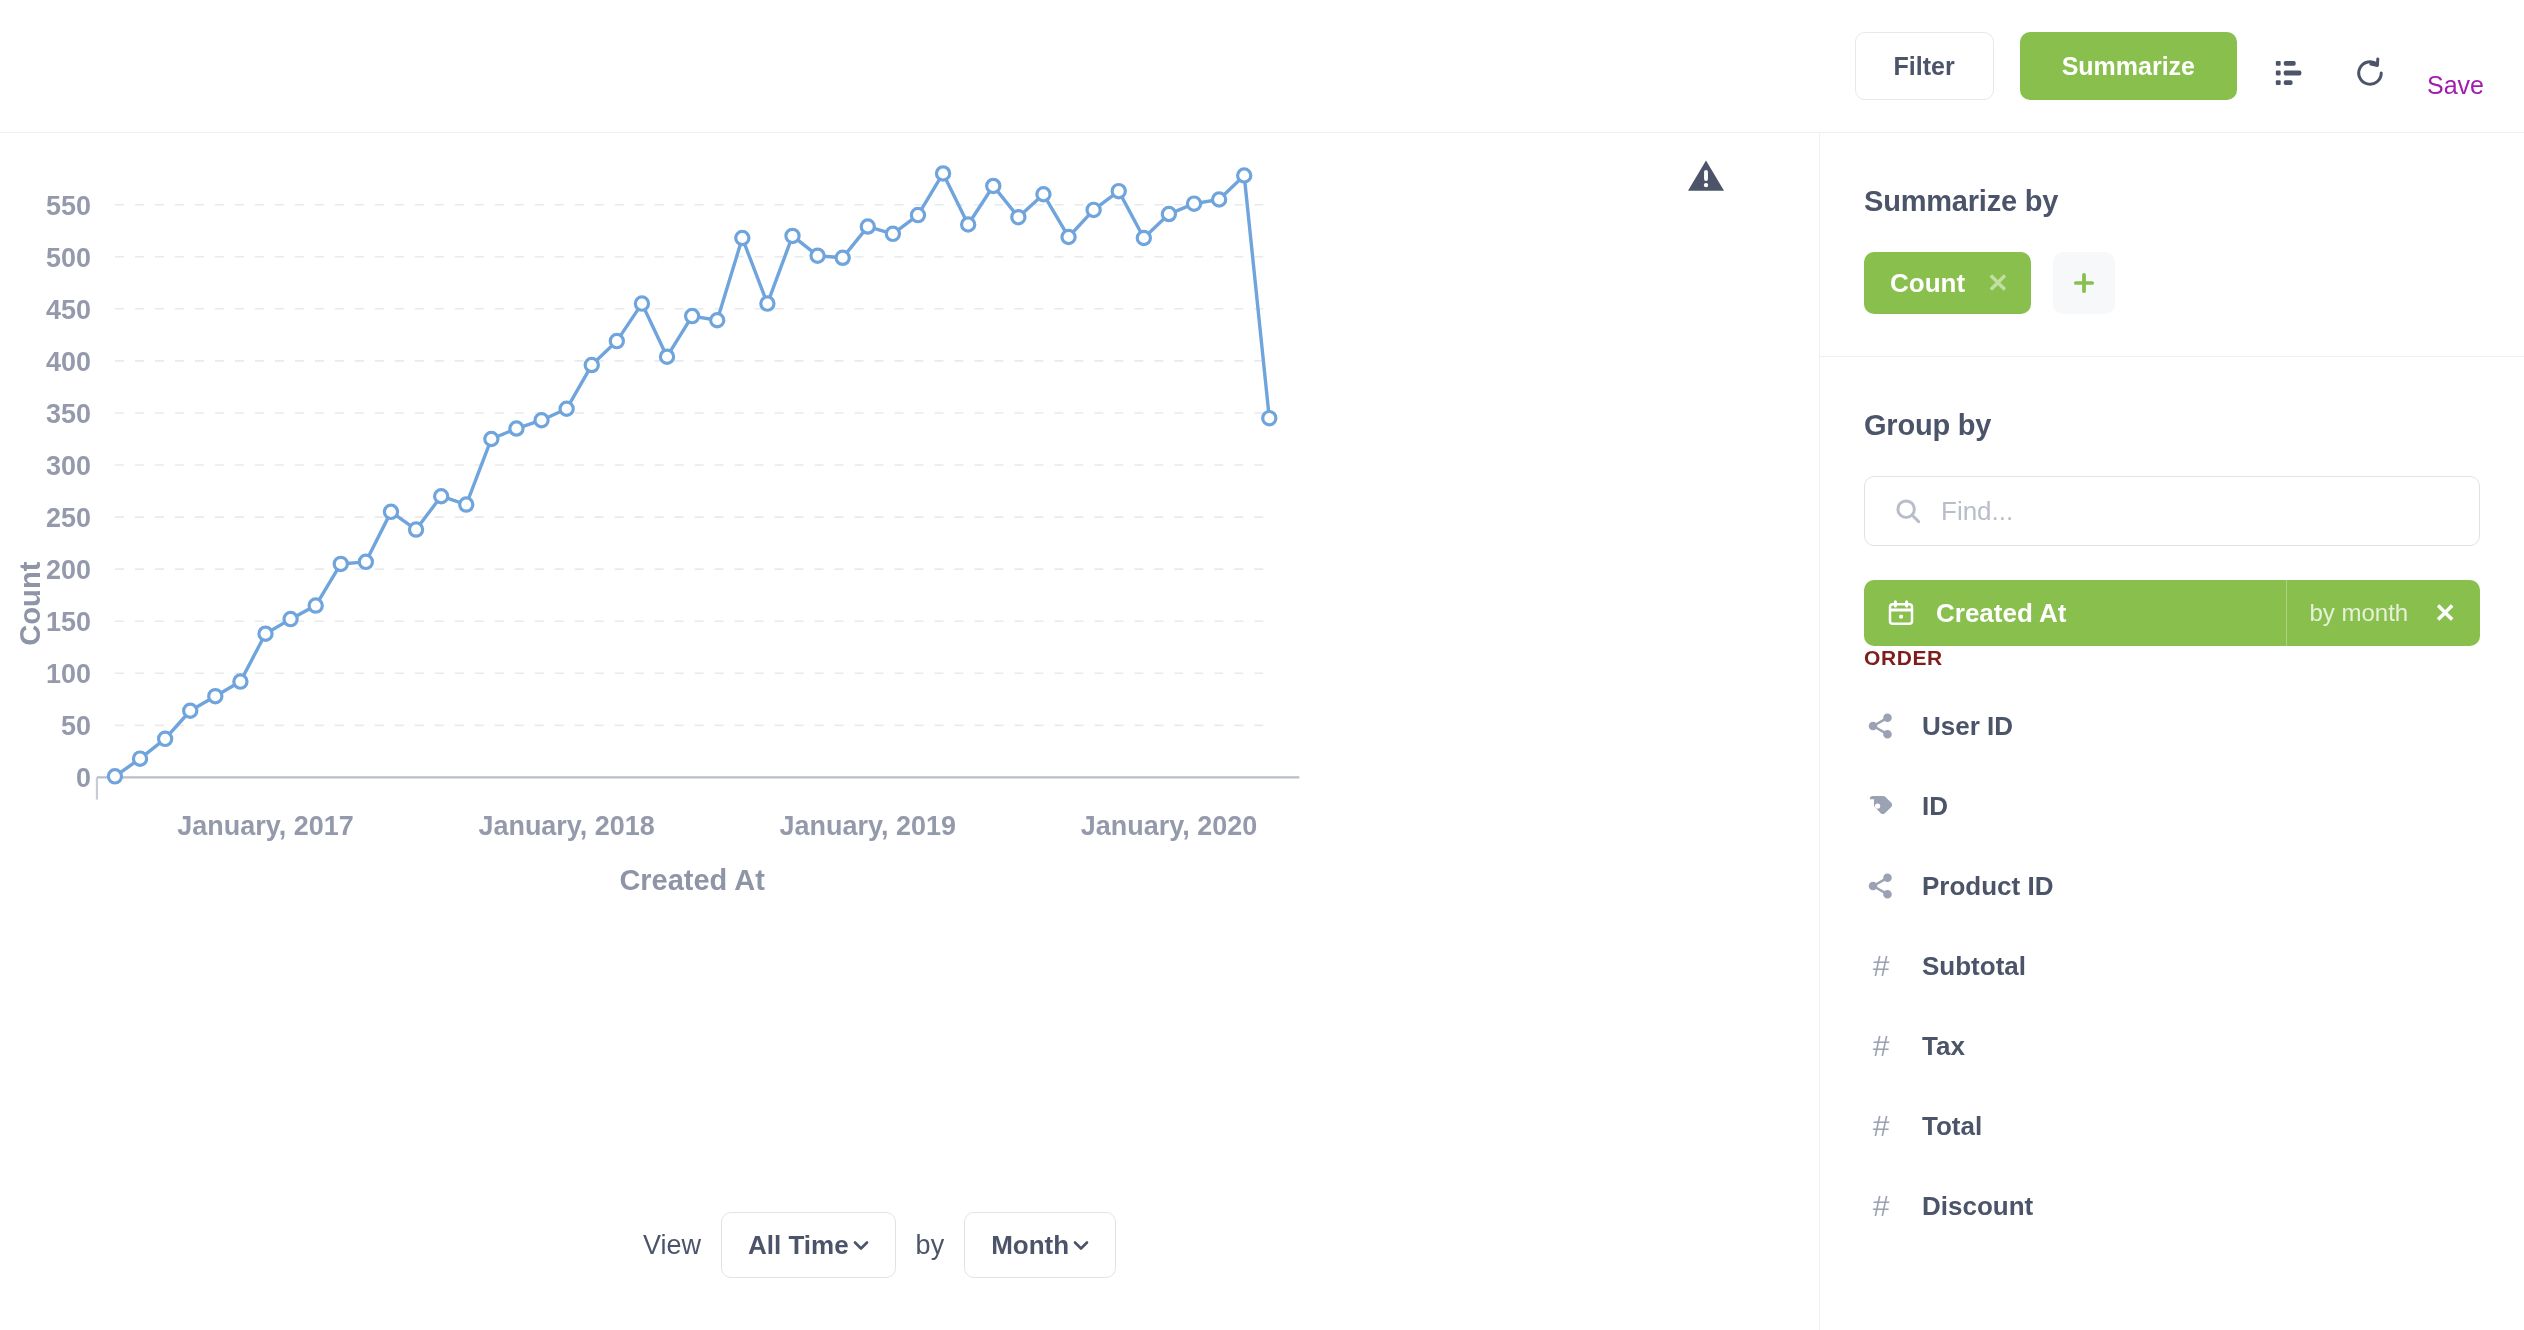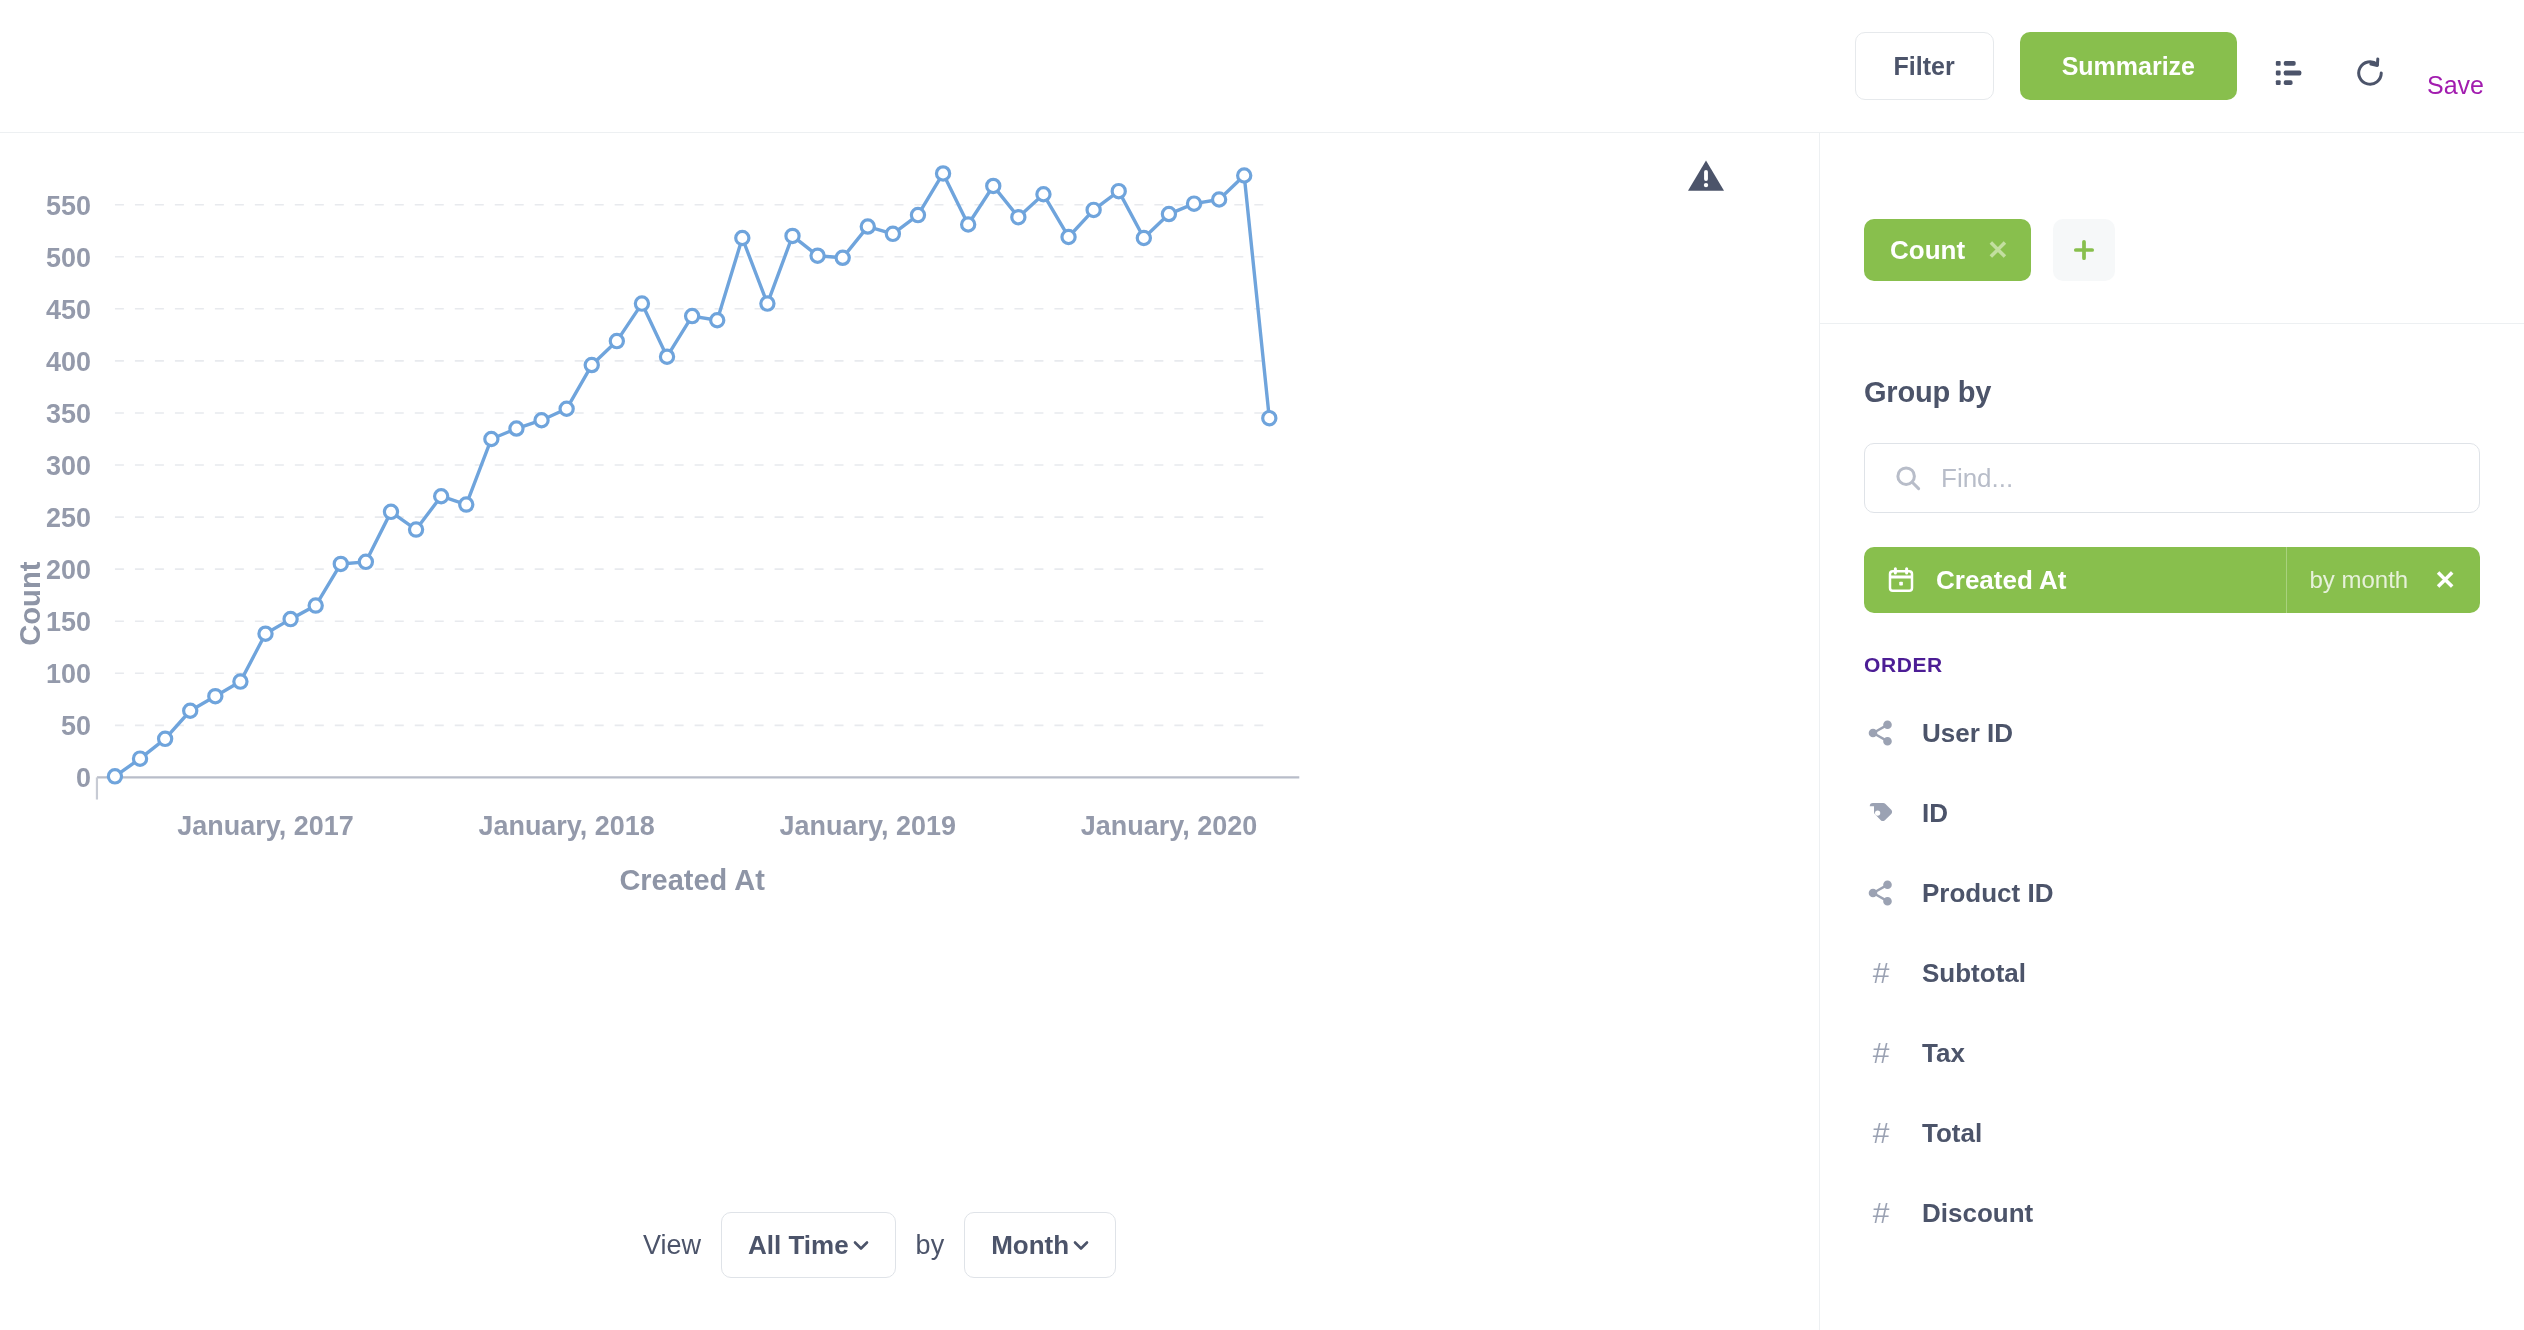--- a/index.html
+++ b/index.html
@@ -127,22 +127,22 @@
   .group-pill .gp-name { font-size: 26px; font-weight: 700; }
   .group-pill .gp-right {
     display: flex; align-items: center; gap: 26px;
     padding: 0 24px 0 22px; height: 100%;
     border-left: 1px solid rgba(255,255,255,0.28);
   }
   .group-pill .gp-bucket { font-size: 24px; color: #E7F1DA; }
   .group-pill .gp-x { font-size: 26px; font-weight: 700; line-height: 1; }
 
   .section-label {
-    margin-top: 40px; font-size: 21px; font-weight: 700;
-    color: #4c1d95; letter-spacing: 0.6px;
+    font-size: 21px; font-weight: 700;
+    color: #7f1d1d; letter-spacing: 0.6px;
   }
   .field-list { margin-top: 16px; }
   .field-row {
     height: 80px; display: flex; align-items: center; gap: 24px; cursor: pointer;
   }
   .field-icon {
     width: 34px; display: flex; align-items: center; justify-content: center;
     flex-shrink: 0;
   }
   .field-name { font-size: 26px; font-weight: 700; color: #4C546A; }
@@ -283,20 +283,21 @@
           <span class="val">Month</span>
           <svg width="24" height="24" viewBox="0 0 24 24" fill="none" stroke="#4C546A" stroke-width="2.6" stroke-linecap="round" stroke-linejoin="round">
             <path d="M6 9.5 L12 15.5 L18 9.5"></path>
           </svg>
         </div>
       </div>
     </div>
 
     <div class="sidebar">
       <div class="side-section top">
+        <div class="side-title">Summarize by</div>
         <div class="pill-row">
           <div class="pill">
             <span class="pill-label">Count</span>
             <span class="pill-x">✕</span>
           </div>
           <div class="add-btn">
             <svg width="28" height="28" viewBox="0 0 24 24" fill="none" stroke="#88BF4D" stroke-width="3.2" stroke-linecap="round">
               <path d="M12 5 V19 M5 12 H19"></path>
             </svg>
           </div>

